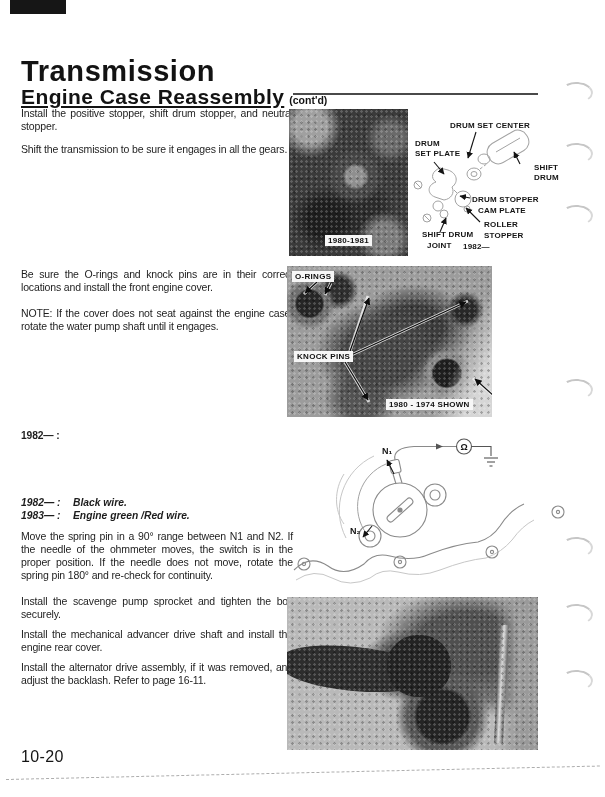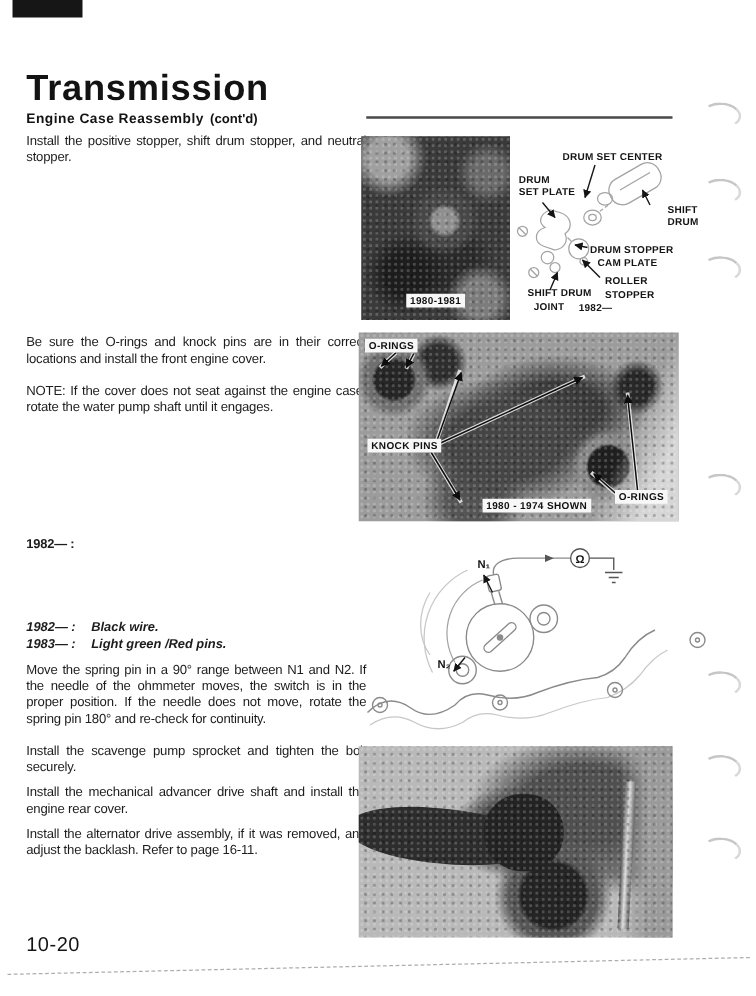--- a/index.html
+++ b/index.html
@@ -6,21 +6,21 @@
   .page {
     position:relative; width:605px; height:797px; margin:0 auto;
     background:#ffffff; overflow:hidden;
     font-family:"Liberation Sans","DejaVu Sans",sans-serif;
     color:#1d1d1d;
   }
   .tab-mark { position:absolute; left:10px; top:0; width:56px; height:14px; background:#161616; }
 
   .title { position:absolute; left:21px; top:55px; margin:0; font-size:29px; font-weight:bold; letter-spacing:.6px; color:#131313; }
   .subtitle-row { position:absolute; left:21px; top:85px; white-space:nowrap; }
-  .subtitle { font-size:11px; font-weight:bold; letter-spacing:.4px; color:#131313; }
+  .subtitle { font-size:21px; font-weight:bold; letter-spacing:.4px; color:#131313;text-decoration:underline; }
   .subtitle-note { font-size:10.5px; font-weight:bold; margin-left:5px; color:#131313; }
   .subtitle-rule { position:absolute; left:293px; top:93px; width:245px; height:2px; background:#4a4a4a; }
 
   .para { position:absolute; left:21px; width:272px; font-size:10.5px; line-height:13px; letter-spacing:-0.15px; text-align:justify; }
   .para.single { text-align:left; }
   .bold { font-weight:bold; font-size:10.3px; }
   .wire-row { position:absolute; left:21px; width:272px; font-size:10.3px; font-weight:bold; line-height:13px;font-style:italic; }
   .wire-row .wy { display:inline-block; width:52px; }
 
   .page-number { position:absolute; left:21px; top:748px; font-size:16px; font-weight:normal; letter-spacing:.4px; color:#141414; }
@@ -36,21 +36,21 @@
       radial-gradient(rgba(0,0,0,.25) 1px, transparent 1.5px);
     background-size:5px 5px, 7px 7px; background-position:0 0, 2px 3px; }
   .photo1 { left:289px; top:109px; width:119px; height:147px; background:
       radial-gradient(circle at 56% 46%, #8f8f8f 0 9%, #474747 13% 19%, transparent 27%),
       radial-gradient(circle at 18% 12%, #a0a0a0 0 10%, transparent 19%),
       radial-gradient(circle at 85% 20%, #6a6a6a 0 8%, transparent 16%),
       radial-gradient(circle at 30% 75%, #1d1d1d 0 12%, transparent 24%),
       radial-gradient(circle at 80% 88%, #7c7c7c 0 9%, transparent 17%),
       radial-gradient(circle at 62% 70%, #2a2a2a 0 14%, transparent 26%),
       #3a3a3a; }
-  .photo2 { left:287px; top:266px; width:256px; height:151px; background:
+  .photo2 { left:287px; top:266px; width:205px; height:151px; background:
       linear-gradient(115deg, transparent 78%, #d6d6d6 90%),
       radial-gradient(circle at 11% 25%, #262626 0 6%, #6f6f6f 7% 9%, transparent 12%),
       radial-gradient(circle at 25% 16%, #2e2e2e 0 6%, transparent 10%),
       radial-gradient(circle at 87% 29%, #282828 0 5%, transparent 9%),
       radial-gradient(circle at 78% 71%, #1f1f1f 0 7%, #888 8% 10%, transparent 13%),
       radial-gradient(ellipse at 46% 58%, #454545 0 24%, transparent 42%),
       radial-gradient(ellipse at 62% 40%, #3a3a3a 0 16%, transparent 33%),
       radial-gradient(circle at 36% 88%, #555 0 10%, transparent 20%),
       #9c9c9c; }
   .photo3 { left:287px; top:597px; width:251px; height:153px; background:
@@ -84,29 +84,30 @@
 
   <div class="tab-mark"></div>
 
   <h1 class="title">Transmission</h1>
   <div class="subtitle-row">
     <span class="subtitle">Engine Case Reassembly</span><span class="subtitle-note">(cont'd)</span>
   </div>
   <div class="subtitle-rule"></div>
 
   <div class="para" style="top:107px">Install the positive stopper, shift drum stopper, and neutral stopper.</div>
+  <div class="para single" style="top:143px">Shift the transmission to be sure it engages in all the gears.</div>
   <div class="para" style="top:268px">Be sure the O-rings and knock pins are in their correct locations and install the front engine cover.</div>
   <div class="para" style="top:307px">NOTE: If the cover does not seat against the engine case, rotate the water pump shaft until it engages.</div>
 
   <div class="para single bold" style="top:429px">1982— :</div>
   <div class="wire-row" style="top:496px">
     <span class="wy">1982— :</span><span>Black wire.</span>
   </div>
   <div class="wire-row" style="top:509px">
-    <span class="wy">1983— :</span><span>Light green /Red pins.</span>
+    <span class="wy">1983— :</span><span>Engine green /Red wire.</span>
   </div>
 
   <div class="para" style="top:530px">Move the spring pin in a 90° range between N1 and N2. If the needle of the ohmmeter moves, the switch is in the proper position. If the needle does not move, rotate the spring pin 180° and re-check for continuity.</div>
   <div class="para" style="top:595px">Install the scavenge pump sprocket and tighten the bolt securely.</div>
   <div class="para" style="top:628px">Install the mechanical advancer drive shaft and install the engine rear cover.</div>
   <div class="para" style="top:661px">Install the alternator drive assembly, if it was removed, and adjust the backlash. Refer to page 16-11.</div>
 
   <div class="page-number">10-20</div>
   <div class="bottom-rule"></div>
 

